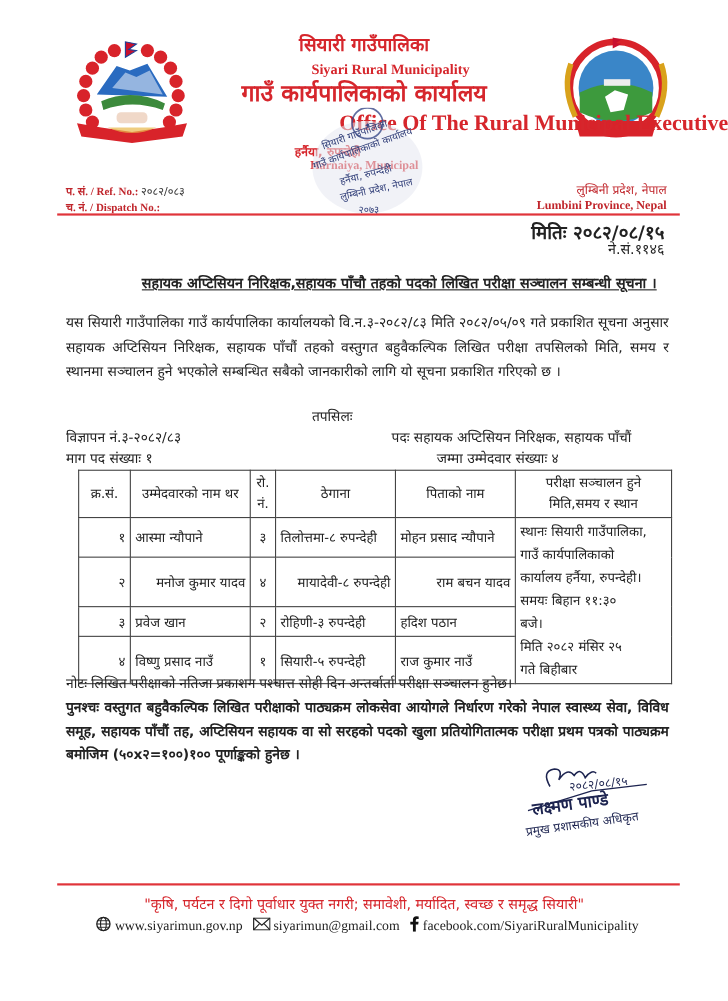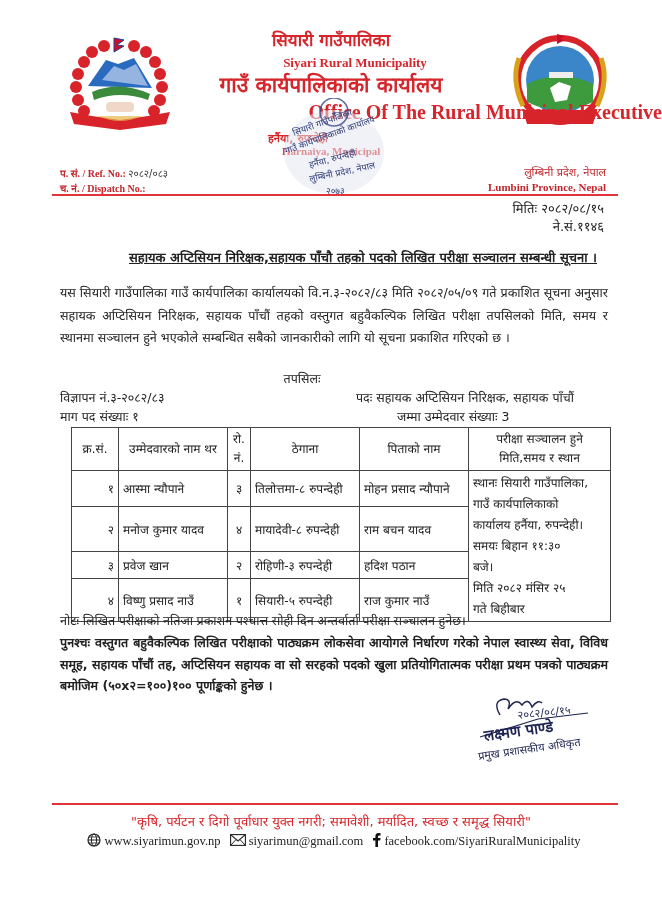--- a/index.html
+++ b/index.html
@@ -21,41 +21,41 @@
   .ref { left: 60px; top: 166px; color: #c0262c; font-size: 10px; font-family: "Liberation Serif", serif; font-weight: bold; }
   .ref .val { color: #333; font-family: "DejaVu Sans", sans-serif; font-weight: normal; }
   .dispatch { left: 60px; top: 181px; color: #c0262c; font-size: 10px; font-family: "Liberation Serif", serif; font-weight: bold; }
   .prov-np { right: 56px; top: 164px; color: #c0262c; font-size: 11px; font-family: "DejaVu Sans", sans-serif; text-align: right; }
   .prov-en { right: 56px; top: 181px; color: #c0262c; font-size: 11px; font-family: "Liberation Serif", serif; font-weight: bold; }
 
   .redline { left: 52px; width: 566px; height: 2px; background: #e0343a; }
   .redline.top { top: 194px; }
   .redline.bottom { top: 803px; }
 
-  .date { right: 58px; top: 199px; font-size: 13px; font-family: "DejaVu Sans", sans-serif; }
+  .date { right: 58px; top: 199px; font-size: 17px; font-family: "DejaVu Sans", sans-serif; font-weight: bold; }
   .ns { right: 58px; top: 217px; font-size: 13px; font-family: "DejaVu Sans", sans-serif; }
 
   .subject { left: 0; width: 662px; top: 248px; text-align: center; font-size: 13px; font-weight: bold; text-decoration: underline; font-family: "DejaVu Sans", sans-serif; margin-left: 32px; }
 
   .para { left: 60px; width: 548px; top: 282px; font-size: 12.6px; line-height: 22.5px; text-align: justify; font-family: "DejaVu Sans", sans-serif; }
 
   .tapasil { left: 0; width: 604px; top: 370px; text-align: center; font-size: 12.5px; font-family: "DejaVu Sans", sans-serif; }
   .adv { left: 60px; top: 389px; font-size: 12.5px; font-family: "DejaVu Sans", sans-serif; }
   .post { left: 356px; top: 389px; font-size: 12.5px; font-family: "DejaVu Sans", sans-serif; text-align: right; }
   .demand { left: 60px; top: 408px; font-size: 12.5px; font-family: "DejaVu Sans", sans-serif; }
   .total { left: 397px; top: 408px; font-size: 12.5px; font-family: "DejaVu Sans", sans-serif; }
 
   table.exam { position: absolute; left: 71px; top: 427px; width: 540px; border-collapse: collapse; font-family: "DejaVu Sans", sans-serif; font-size: 12px; }
   table.exam th, table.exam td { border: 1px solid #444; padding: 1px 4px; vertical-align: middle; }
   table.exam th { font-weight: normal; text-align: center; line-height: 19px; height: 40px; }
   table.exam td.num { text-align: right; }
   table.exam td.ctr { text-align: center; }
   table.exam td.venue { line-height: 21px; vertical-align: top; padding-top: 2px; }
   .r1 td { height: 30px; }
-  .r2 td { height: 38px; }
+  .r2 td { height: 38px; text-align: right; }
   .r3 td { height: 22px; }
   .r4 td { height: 36px; }
 
   .note { left: 60px; width: 548px; top: 611px; font-size: 12.6px; line-height: 21px; font-family: Liberation Sans, sans-serif; }
   .ps { left: 60px; width: 548px; top: 632px; font-size: 12.6px; line-height: 21.5px; text-align: justify; font-family: "DejaVu Sans", sans-serif; font-weight: bold; }
 
   .sign-scribble { left: 478px; top: 693px; width: 130px; height: 48px; }
   .sign-name { left: 484px; top: 725px; font-size: 15px; font-weight: bold; font-family: "DejaVu Sans", sans-serif; color: #1d2450; transform: rotate(-8deg); transform-origin: left center; }
   .sign-title { left: 478px; top: 748px; font-size: 11px; font-family: "DejaVu Sans", sans-serif; color: #1d2450; transform: rotate(-8deg); transform-origin: left center; }
 
@@ -146,21 +146,21 @@
 <div class="abs ns">ने.सं.११४६</div>
 
 <div class="abs subject">सहायक अप्टिसियन निरिक्षक,सहायक पाँचौ तहको पदको लिखित परीक्षा सञ्चालन सम्बन्धी सूचना ।</div>
 
 <div class="abs para">यस सियारी गाउँपालिका गाउँ कार्यपालिका कार्यालयको वि.न.३-२०८२/८३ मिति २०८२/०५/०९ गते प्रकाशित सूचना अनुसार सहायक अप्टिसियन निरिक्षक, सहायक पाँचौं तहको वस्तुगत बहुवैकल्पिक लिखित परीक्षा तपसिलको मिति, समय र स्थानमा सञ्चालन हुने भएकोले सम्बन्धित सबैको जानकारीको लागि यो सूचना प्रकाशित गरिएको छ ।</div>
 
 <div class="abs tapasil">तपसिलः</div>
 <div class="abs adv">विज्ञापन नं.३-२०८२/८३</div>
 <div class="abs post">पदः सहायक अप्टिसियन निरिक्षक, सहायक पाँचौं</div>
 <div class="abs demand">माग पद संख्याः १</div>
-<div class="abs total">जम्मा उम्मेदवार संख्याः 3</div>
+<div class="abs total">जम्मा उम्मेदवार संख्याः ४</div>
 
 <table class="exam">
   <thead>
     <tr>
       <th style="width:38px">क्र.सं.</th>
       <th style="width:100px">उम्मेदवारको नाम थर</th>
       <th style="width:14px">रो. नं.</th>
       <th style="width:100px">ठेगाना</th>
       <th style="width:100px">पिताको नाम</th>
       <th>परीक्षा सञ्चालन हुने मिति,समय र स्थान</th>

